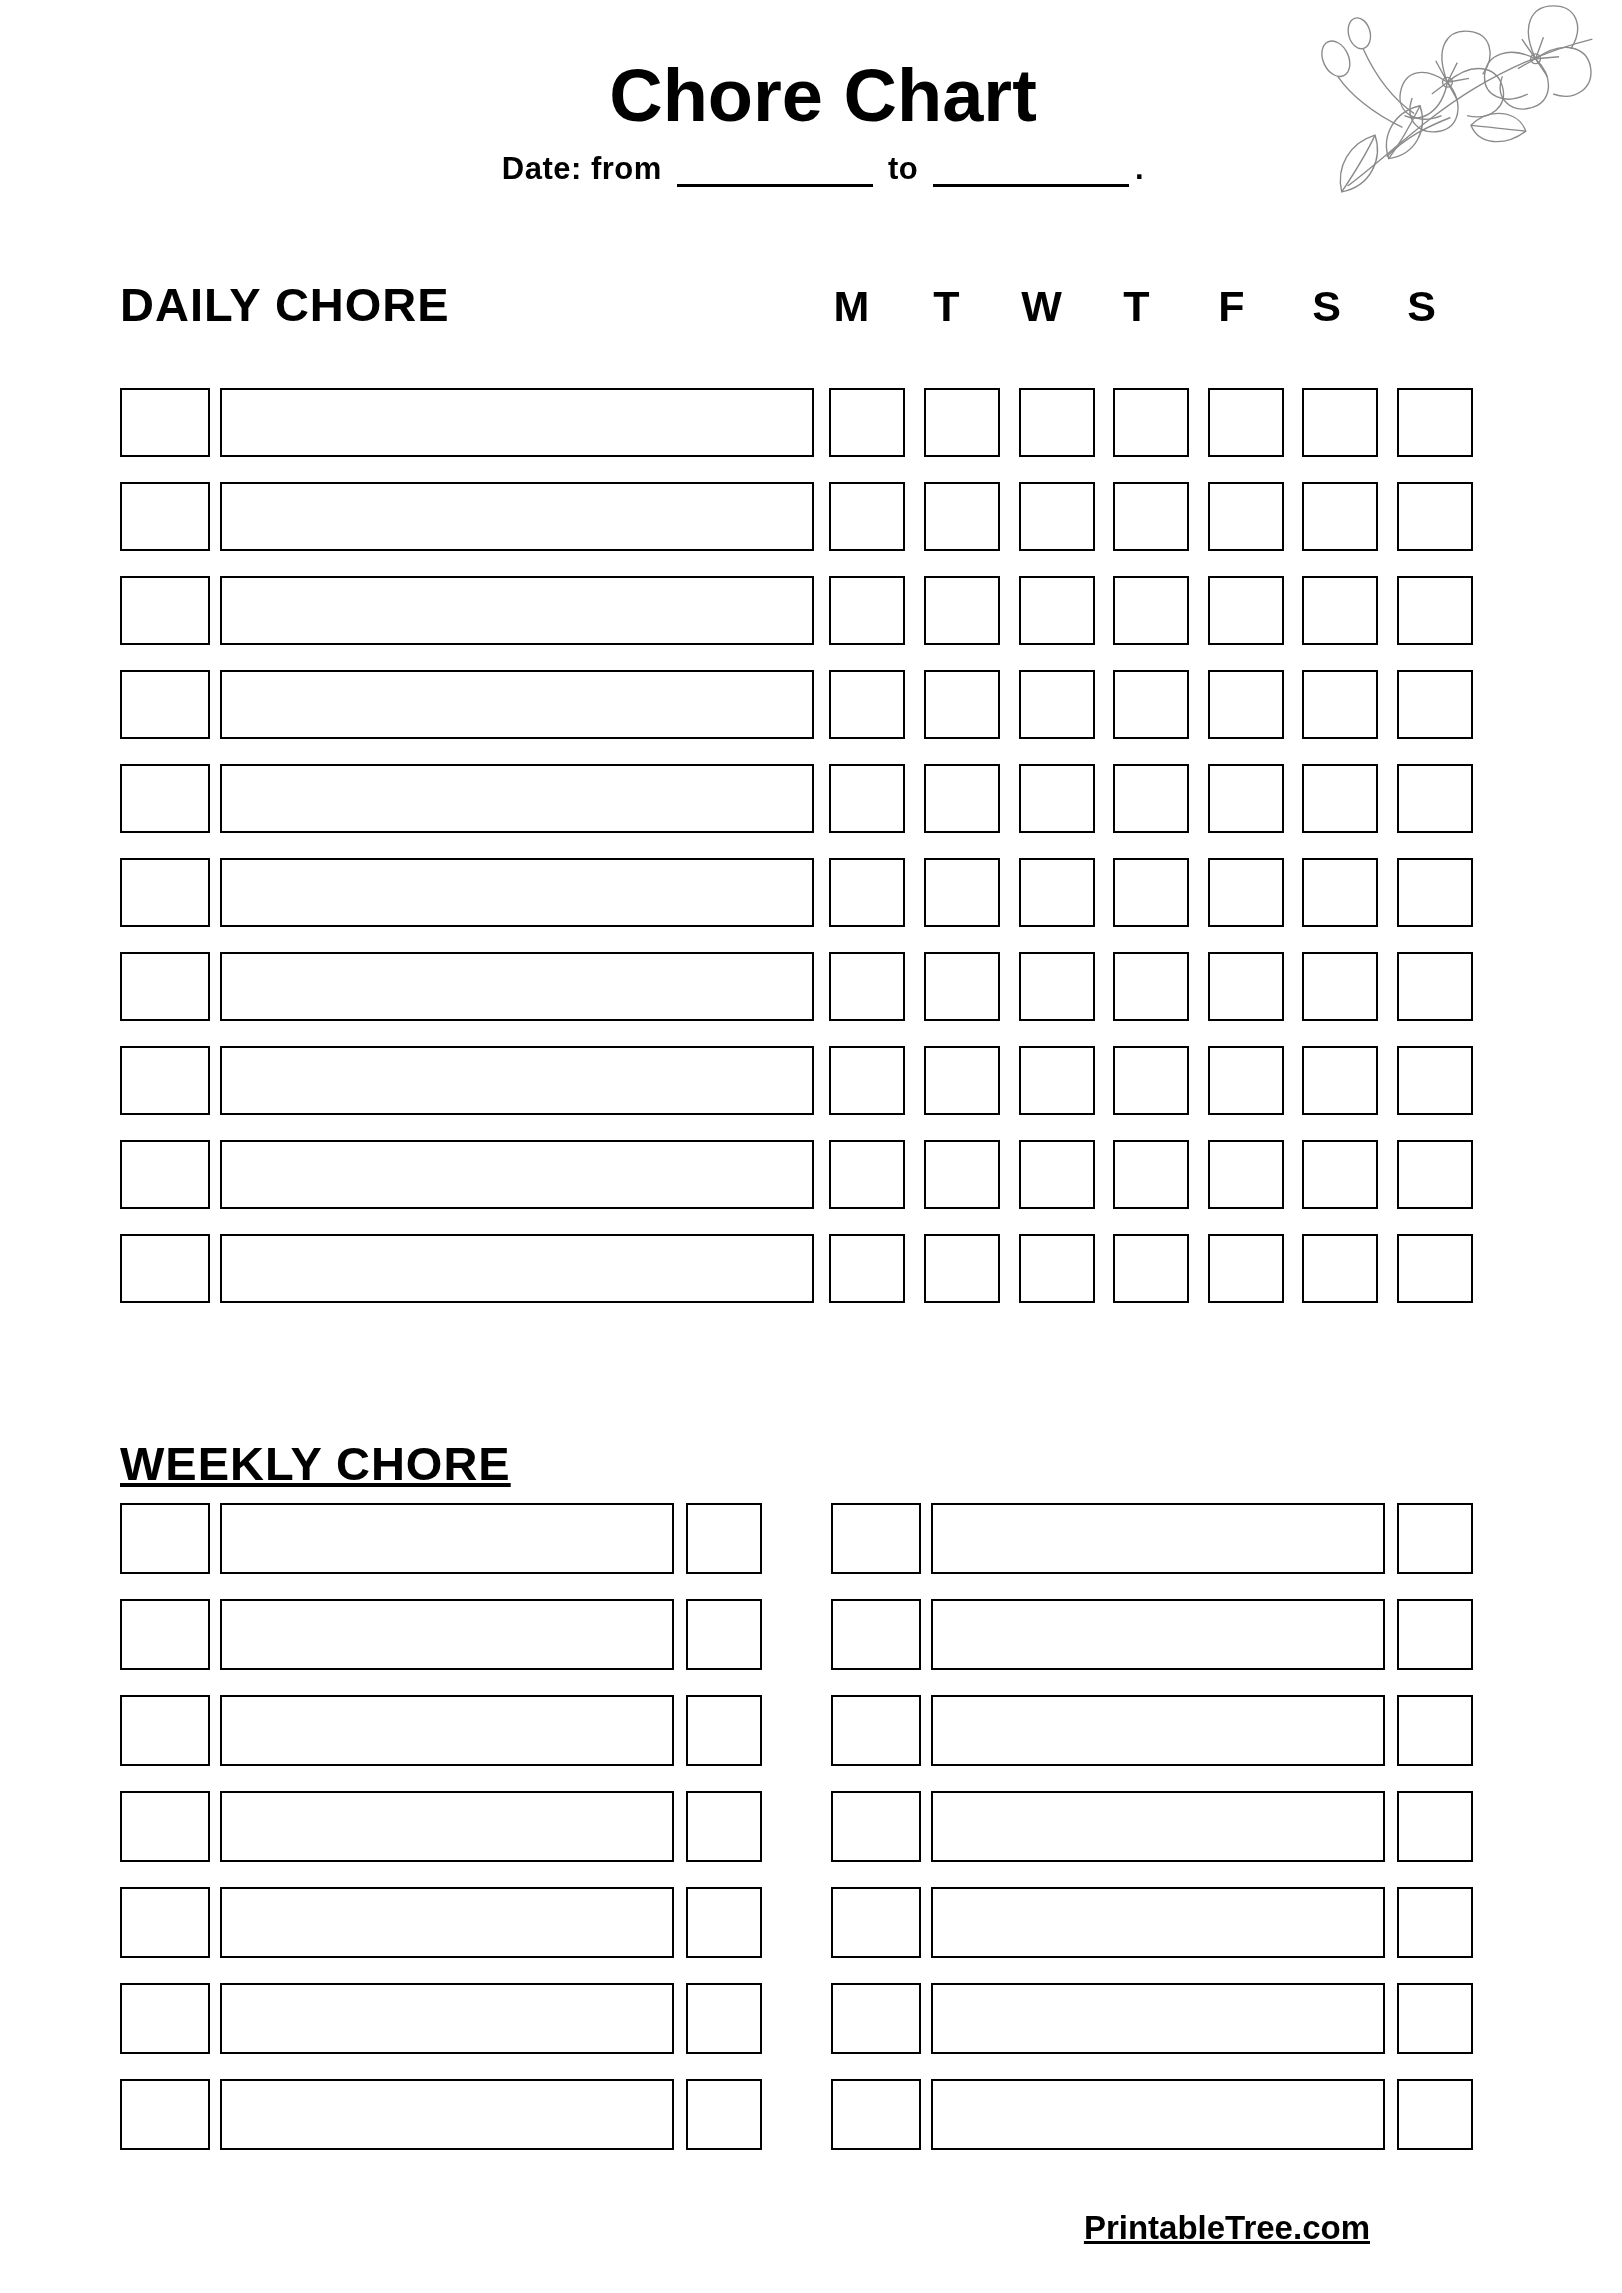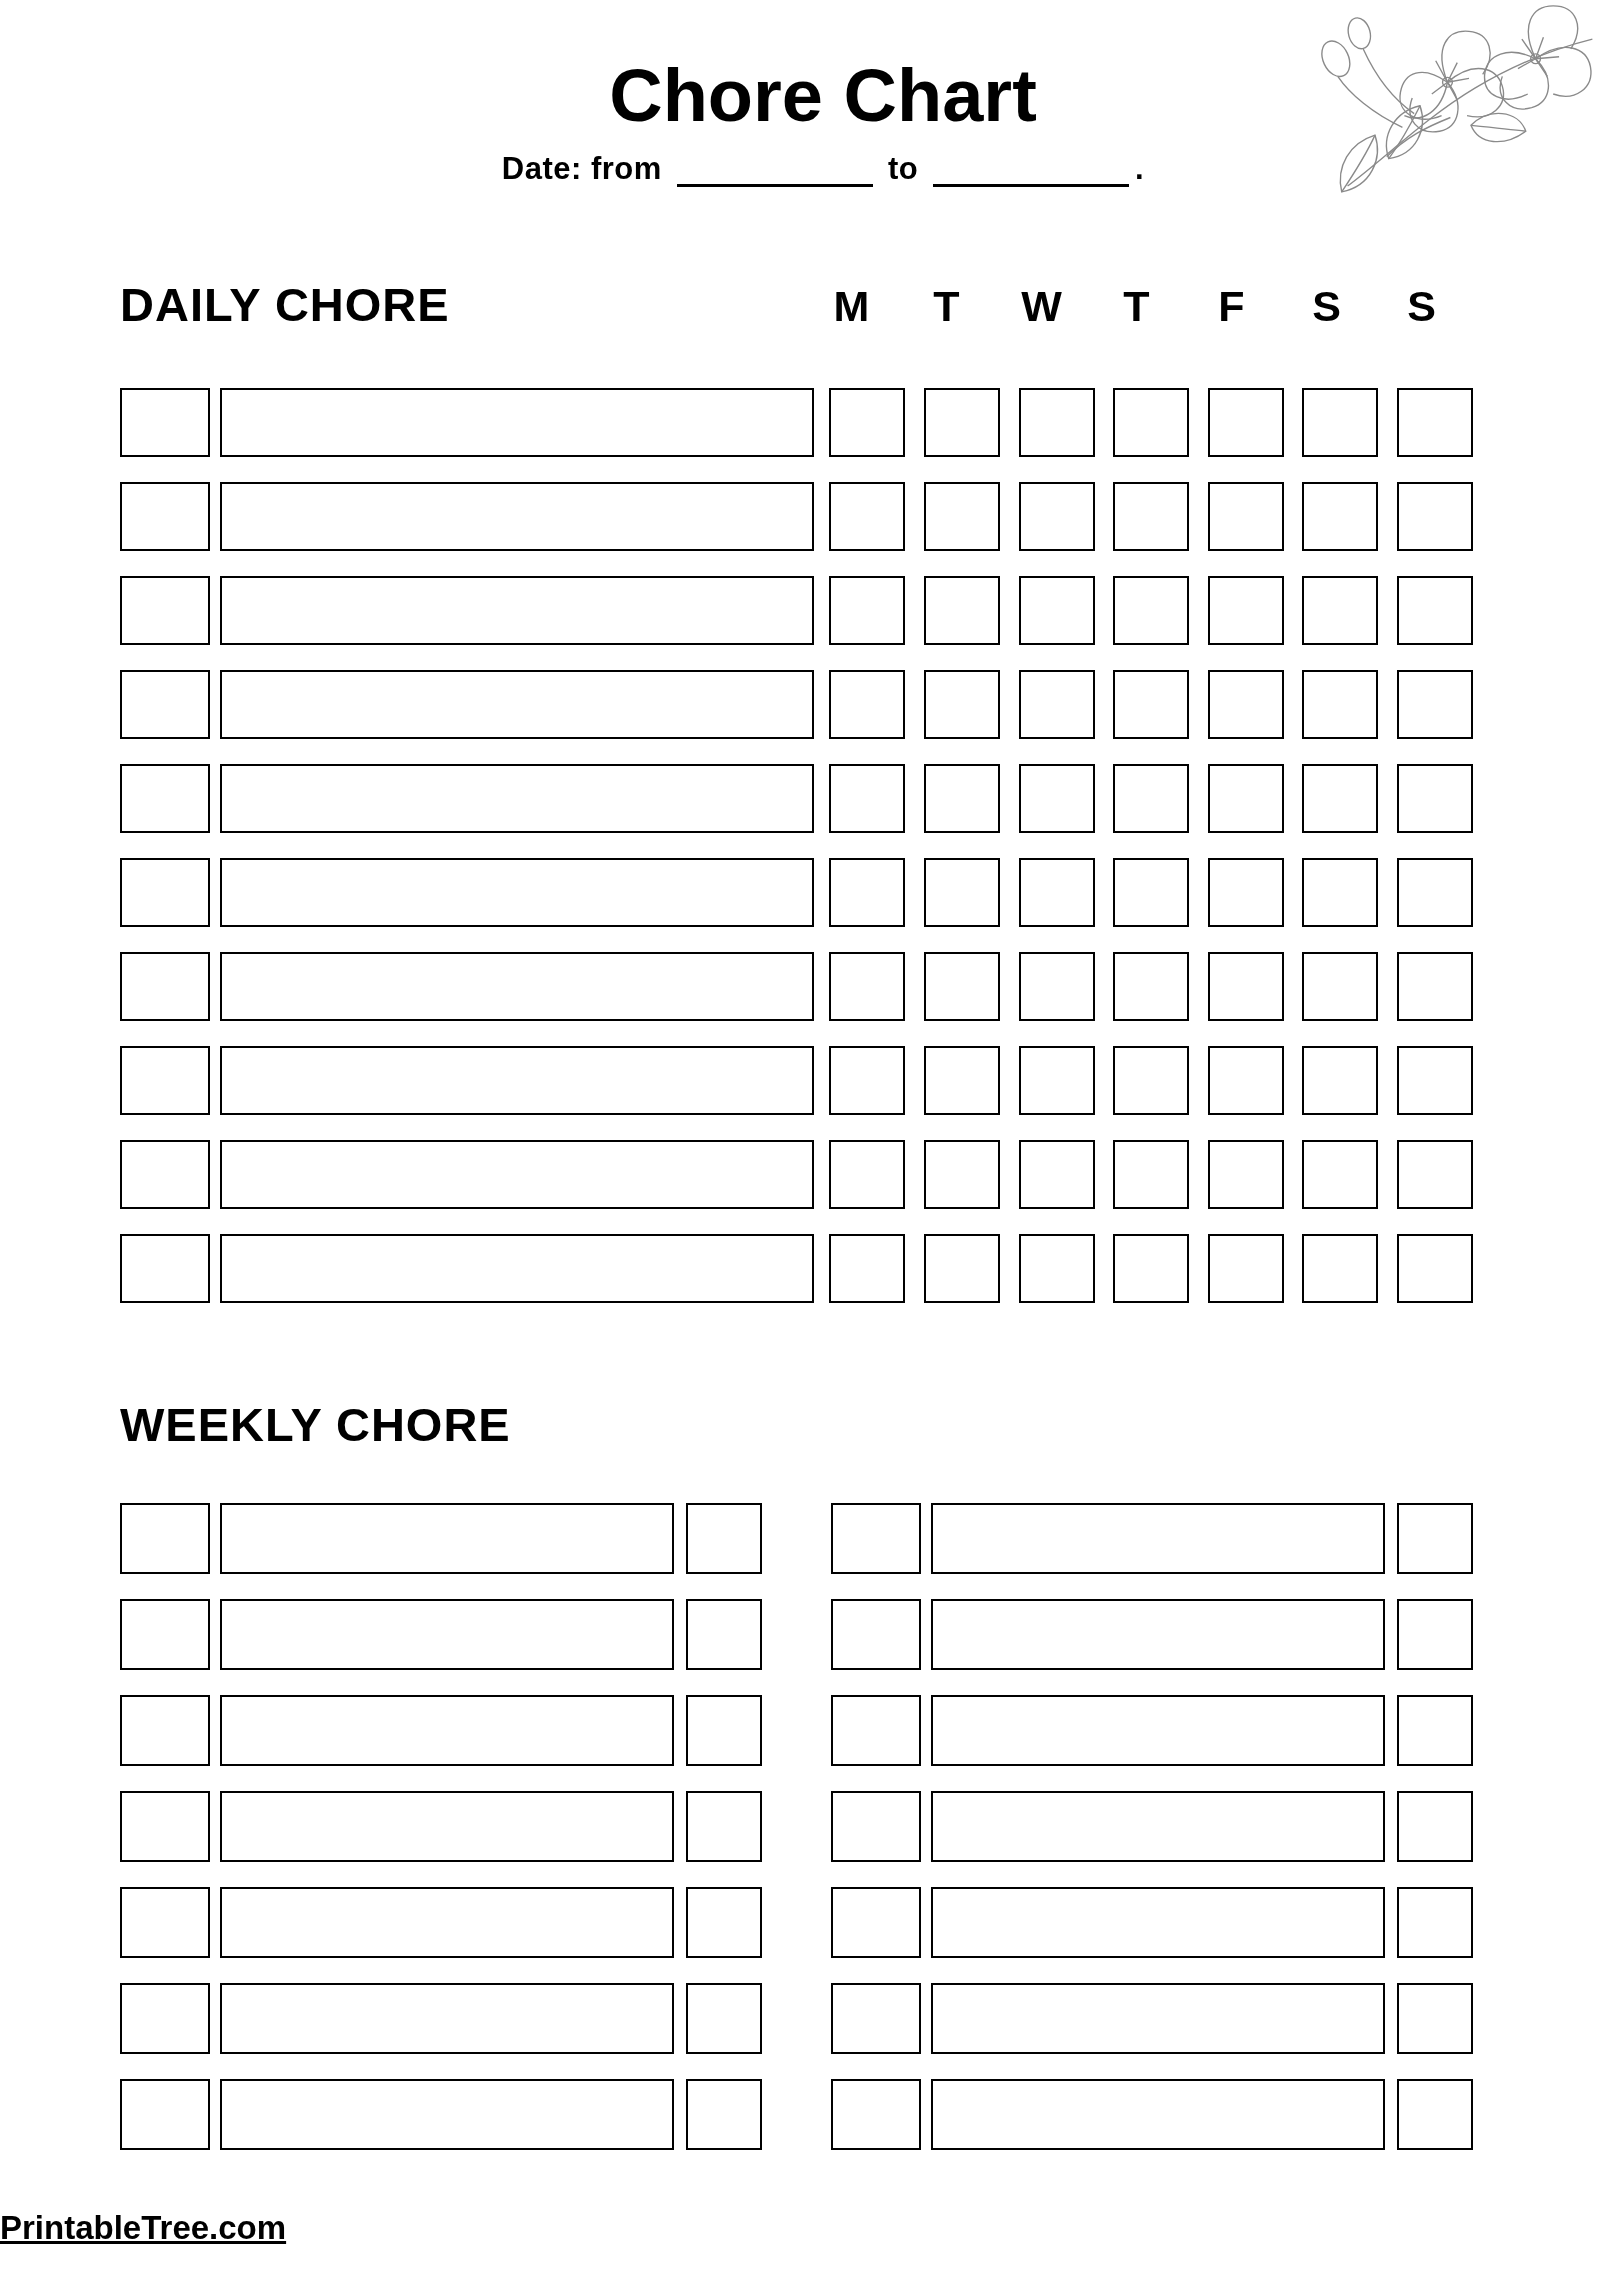--- a/index.html
+++ b/index.html
@@ -64,21 +64,21 @@
   }
 
   
   .section-title {
     position: absolute;
     font-size: 47px;
     font-weight: bold;
     letter-spacing: 1px;
   }
   #daily-title { top: 277px; left: 120px; }
-  #weekly-title { top: 1397px; left: 120px; }
+  #weekly-title { top: 1436px; left: 120px; text-decoration: underline; }
 
   
   .dow-row {
     position: absolute;
     top: 282px;
     left: 804px;
     width: 667px;
     display: flex;
   }
   .dow {
@@ -158,21 +158,21 @@
     flex: 0 0 76px;
     margin-left: 11.8px;
   }
 
   
   .footer {
     position: absolute;
     bottom: 47px;
     left: 0;
     width: 1370px;
-    text-align: left;
+    text-align: right;
   }
   .footer a {
     font-size: 33px;
     font-weight: bold;
     color: #000;
     text-decoration: underline;
   }
 </style>
 </head>
 <body>

